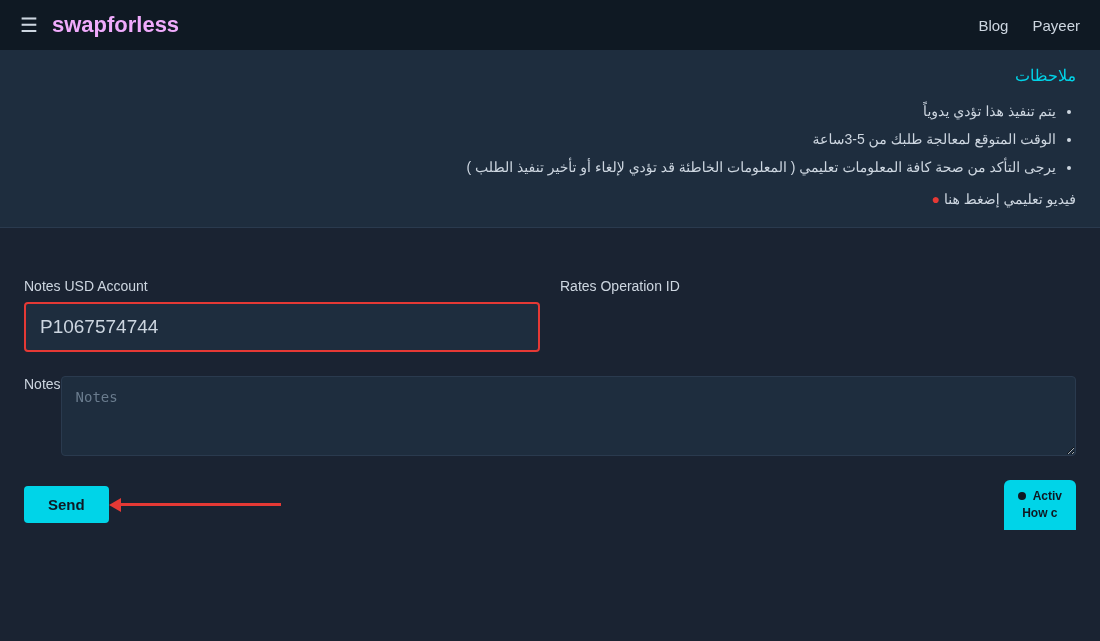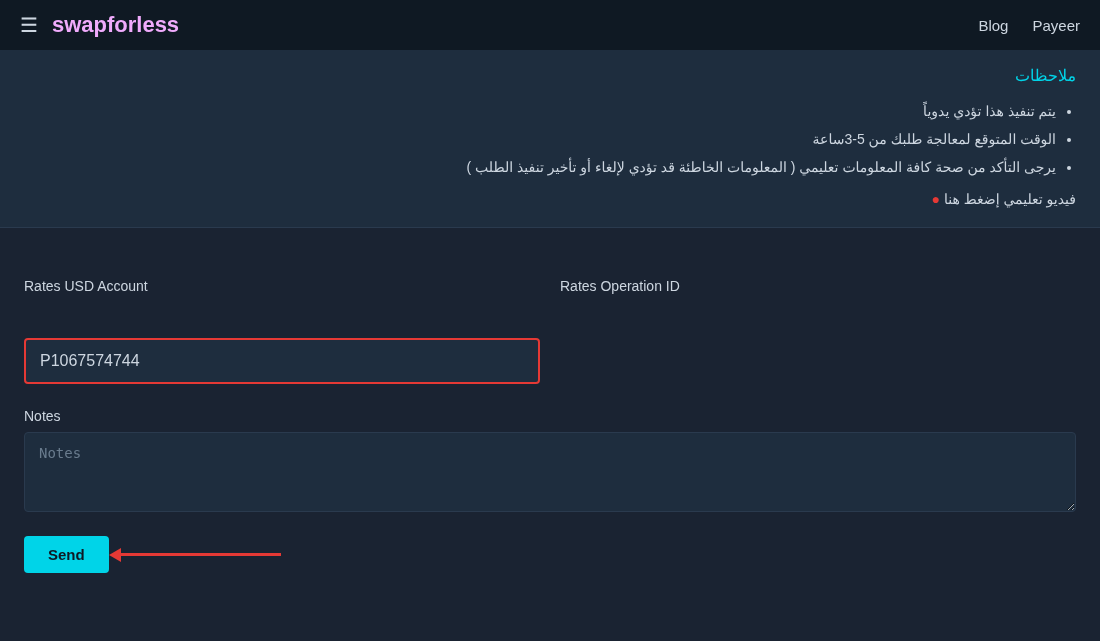--- a/index.html
+++ b/index.html
@@ -101,30 +101,29 @@
       font-size: 14px;
       color: #cdd6e0;
       margin-bottom: 8px;
     }
 
     .form-input {
       background-color: #1e2d3e;
       border: 2px solid #e53935;
       border-radius: 4px;
       color: #cdd6e0;
-      font-size: 16px;
+      font-size: 19px;
       padding: 12px 14px;
       outline: none;
       width: 100%;
-      margin-top: 36px;
     }
 
     .notes-group {
       display: flex;
-      flex-direction: column;
+      flex-direction: row;
       margin-bottom: 24px;
     }
     .notes-label {
       font-size: 14px;
       color: #cdd6e0;
       margin-bottom: 8px;
     }
     .notes-textarea {
       background-color: #1e2d3e;
       border: 1px solid #2a3a4e;
@@ -228,36 +227,41 @@
     <span class="red-dot">●</span>
   </div>
 </div>
 
 <div style="height: 20px; background-color: #1a2332;"></div>
 
 <div class="form-area">
 
   <div class="form-row">
     <div class="form-group">
-      <label class="form-label">Rates USD Account</label>
+      <label class="form-label">Notes USD Account</label>
       <input class="form-input" type="text" value="P1067574744" placeholder="P1067574744" style="">
     </div>
     <div class="form-group">
       <label class="form-label">Rates Operation ID</label>
     </div>
   </div>
 
   <div class="notes-group">
     <label class="notes-label">Notes</label>
     <textarea class="notes-textarea" placeholder="Notes" style=""></textarea>
   </div>
 
   <div class="send-row">
     <div class="send-left">
       <button class="send-button">Send</button>
       <div class="arrow-indicator">
         <div class="arrow-head"></div>
         <div class="arrow-shaft"></div>
       </div>
     </div>
+    <div class="activity-widget">
+      <span class="dot"></span>
+      <span>Activ</span><br>
+      <span>How c</span>
+    </div>
   </div>
 
 </div>
 
 </body></html>

